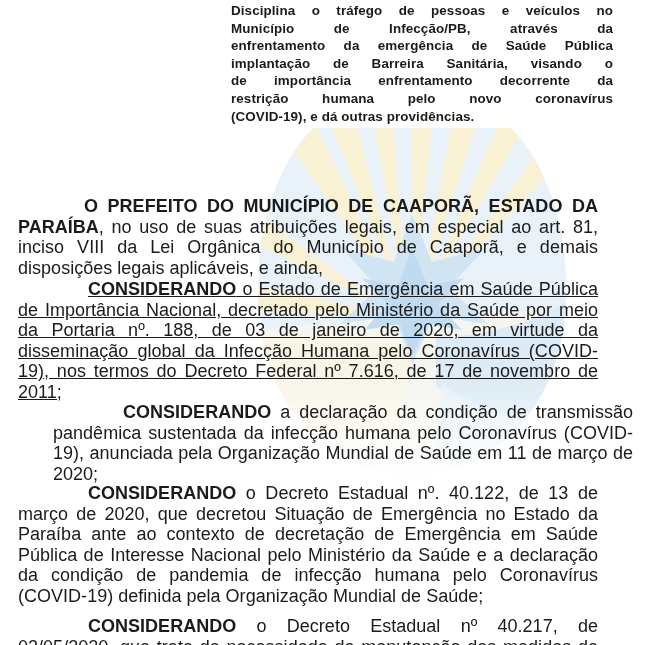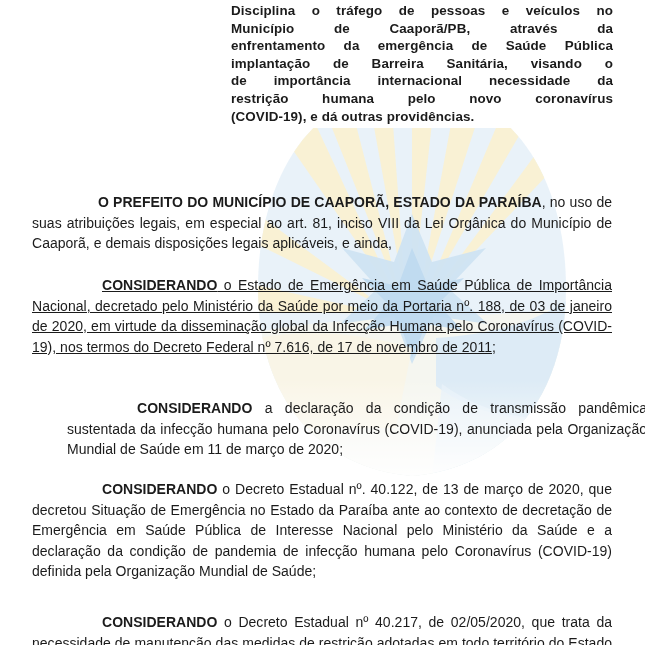--- a/index.html
+++ b/index.html
@@ -58,24 +58,24 @@
     font-size: 13.4px;
     line-height: 17.6px;
     letter-spacing: 0.1px;
   }
   .hdr-block .last {
     text-align-last: left;
   }
 
   .body-block {
     position: absolute;
-    left: 32px;
+    left: 18px;
     width: 580px;
     text-align: justify;
-    font-size: 14px;
+    font-size: 18px;
     line-height: 20.6px;
     letter-spacing: 0.02px;
   }
   .body-block.p-prefeito { top: 178px; }
   .body-block.p-c1 { top: 261px; text-decoration: underline; }
   .body-block.p-c2 { top: 384px; margin-left: 35px; }
   .body-block.p-c3 { top: 465px; }
   .body-block.p-c4 { top: 598px; }
 
   .indent { display: inline-block; width: 66px; }
@@ -132,24 +132,24 @@
 
         <rect x="0" y="0" width="352" height="350" fill="url(#fadeOut)"></rect>
       </g>
     </svg>
   </div>
 
   <div id="textlayer">
 
     <div class="hdr-block">
       <div>Disciplina o tráfego de pessoas e veículos no</div>
-      <div>Município de Caaporã/PB, através da</div>
+      <div>Município de Infecção/PB, através da</div>
       <div>enfrentamento da emergência de Saúde Pública</div>
       <div>implantação de Barreira Sanitária, visando o</div>
-      <div>de importância internacional necessidade da</div>
+      <div>de importância enfrentamento decorrente da</div>
       <div>restrição humana pelo novo coronavírus</div>
       <div class="last">(COVID-19), e dá outras providências.</div>
     </div>
 
     <p class="body-block p-prefeito"><span class="indent"></span><b>O PREFEITO DO MUNICÍPIO DE CAAPORÃ, ESTADO DA PARAÍBA</b><span>, no uso de suas atribuições legais, em especial ao art. 81, inciso VIII da Lei Orgânica do Município de Caaporã, e demais disposições legais aplicáveis, e ainda,</span></p>
 
     <p class="body-block p-c1"><span class="indent-sm"></span><b>CONSIDERANDO</b><span> o Estado de Emergência em Saúde Pública de Importância Nacional, decretado pelo Ministério da Saúde por meio da Portaria nº. 188, de 03 de janeiro de 2020, em virtude da disseminação global da Infecção Humana pelo Coronavírus (COVID-19), nos termos do Decreto Federal nº 7.616, de 17 de novembro de 2011;</span></p>
 
     <p class="body-block p-c2"><span class="indent-sm"></span><b>CONSIDERANDO</b><span> a declaração da condição de transmissão pandêmica sustentada da infecção humana pelo Coronavírus (COVID-19), anunciada pela Organização Mundial de Saúde em 11 de março de 2020;</span></p>
 

